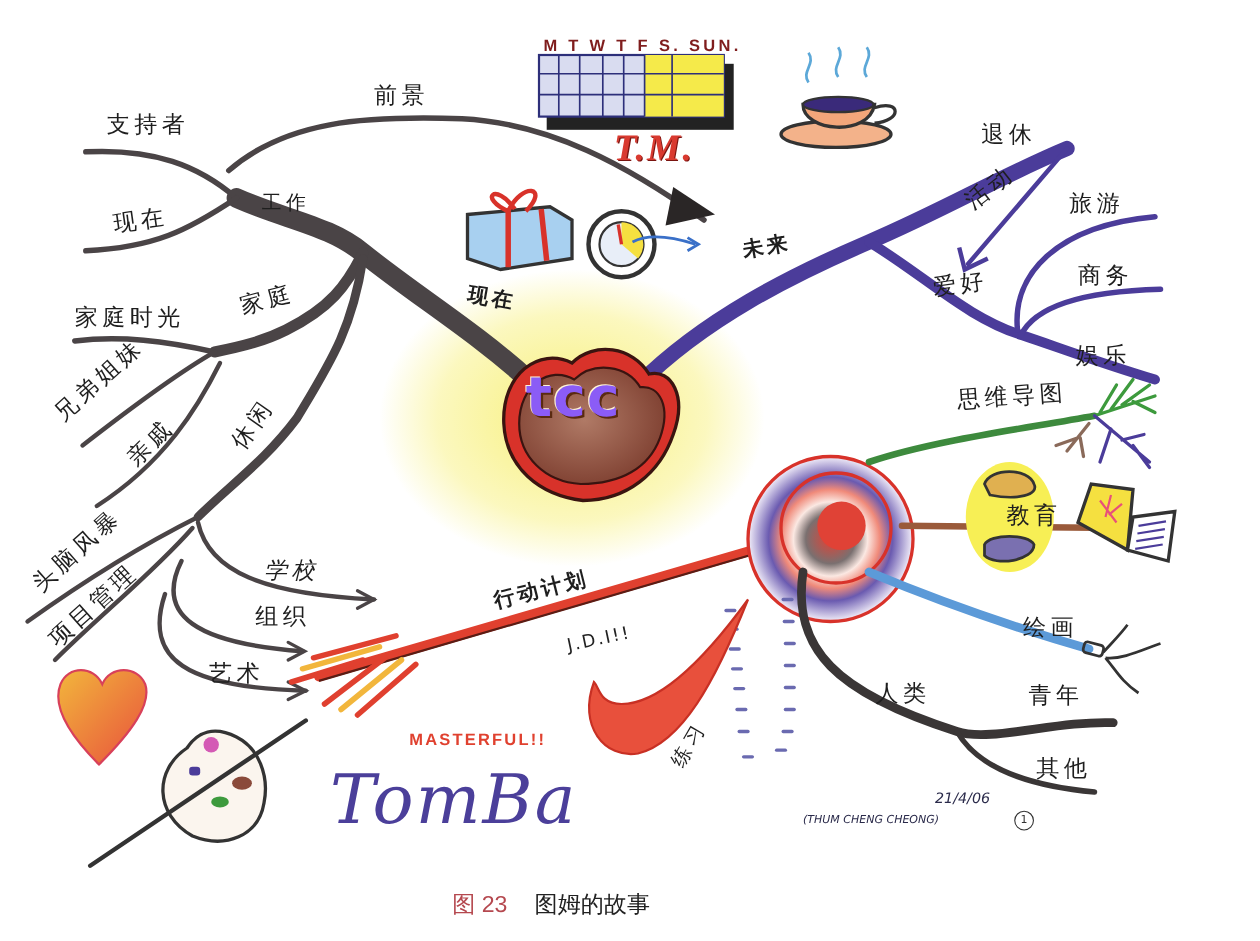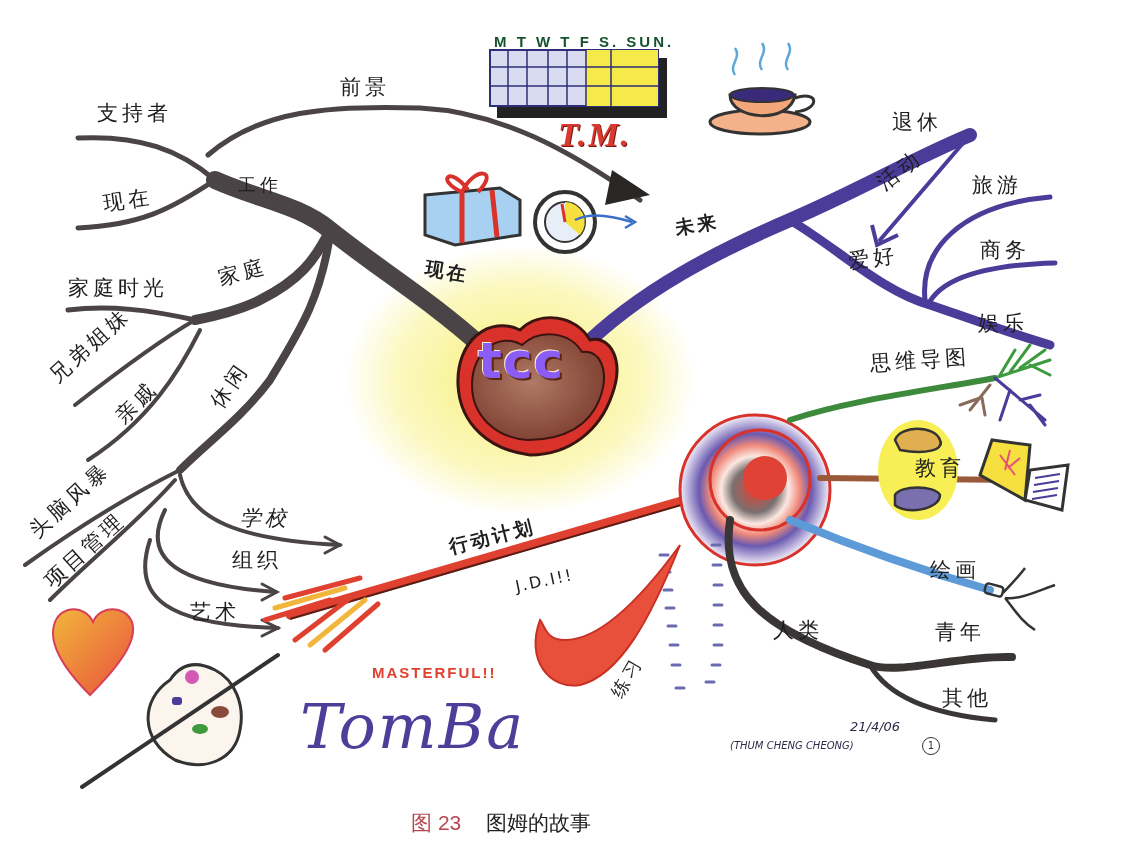--- a/index.html
+++ b/index.html
@@ -3,21 +3,21 @@
 <meta charset="utf-8">
 <style>
   html, body { margin:0; padding:0; background:#ffffff; }
   body { width:1145px; height:855px; position:relative; overflow:hidden; font-family:"DejaVu Sans", sans-serif; }
   #canvas { position:absolute; left:0; top:0; width:1145px; height:800px; }
   .lbl { position:absolute; font-family:"DejaVu Serif", serif; font-size:21px; color:#1e1e1e; letter-spacing:4px; white-space:nowrap; line-height:1; }
   .lbl.bold { font-weight:bold; font-size:19px; letter-spacing:3px; }
   .caption { position:absolute; left:0; top:812px; width:1002px; text-align:center; font-size:21px; line-height:1; }
   .caption .num { color:#b5484f; font-family:"Liberation Sans", sans-serif; margin-right:18px; }
   .caption .title { color:#222; font-family:"DejaVu Sans", sans-serif; }
-  .cal-head { position:absolute; left:494px; top:33px; font-family:"Liberation Sans", sans-serif; font-weight:bold; font-size:15px; color:#14532d; letter-spacing:3px; }
+  .cal-head { position:absolute; left:494px; top:33px; font-family:"Liberation Sans", sans-serif; font-weight:bold; font-size:15px; color:#7f1d1d; letter-spacing:3px; }
   .tm { position:absolute; left:558px; top:116px; font-family:"Liberation Serif", serif; font-weight:bold; font-style:italic; font-size:34px; color:#d93a30; text-shadow:1px 1px 0 #7a1410; letter-spacing:2px; }
   .tcc { position:absolute; left:478px; top:332px; font-family:"DejaVu Sans", sans-serif; font-weight:bold; font-size:50px; color:#8b5cf6; text-shadow:2px 2px 0 #5a2a10, -1px -1px 0 #fff3d6; letter-spacing:1px;text-align:right; }
   .masterful { position:absolute; left:372px; top:664px; font-family:"Liberation Sans", sans-serif; font-weight:bold; font-size:15px; color:#e0412f; letter-spacing:2px; }
   .sig-name { position:absolute; left:300px; top:690px; font-family:"DejaVu Serif", serif; font-style:italic; font-size:62px; color:#4b3f9a; letter-spacing:2px; }
   .sig-small { position:absolute; left:730px; top:740px; font-family:"DejaVu Sans", sans-serif; font-style:italic; font-size:10px; color:#2a2a4a; }
   .sig-date { position:absolute; left:850px; top:719px; font-family:"DejaVu Sans", sans-serif; font-style:italic; font-size:13px; color:#2a2a4a; }
   .sig-num { position:absolute; left:922px; top:737px; width:16px; height:16px; border:1.5px solid #333; border-radius:50%; font-size:10px; text-align:center; line-height:16px; color:#333; }
   .jdi { position:absolute; left:515px; top:571px; font-family:"DejaVu Sans", sans-serif; font-size:16px; color:#222; transform:rotate(-12deg); letter-spacing:2px; }
 </style>
 </head>
@@ -247,21 +247,21 @@
   <span class="lbl" style="left:972px;top:175px;">旅游</span>
   <span class="lbl" style="left:980px;top:240px;">商务</span>
   <span class="lbl" style="left:978px;top:313px;">娱乐</span>
 
   
   <span class="lbl bold" style="left:448px;top:527px;transform:rotate(-14deg);">行动计划</span>
   <span class="jdi">J.D.I!!</span>
   <span class="lbl" style="left:870px;top:350px;transform:rotate(-4deg);">思维导图</span>
   <span class="lbl" style="left:915px;top:458px;">教育</span>
   <span class="lbl" style="left:930px;top:560px;">绘画</span>
-  <span class="lbl" style="left:773px;top:620px;">人类</span>
+  <span class="lbl" style="left:796px;top:620px;">人类</span>
   <span class="lbl" style="left:935px;top:622px;text-align:right;">青年</span>
   <span class="lbl" style="left:942px;top:688px;">其他</span>
   <span class="lbl" style="left:605px;top:668px;transform:rotate(-60deg);font-size:18px;">练习</span>
 
   
   <span class="cal-head">M T W T F S. SUN.</span>
   <span class="tm">T.M.</span>
   <span class="tcc">tcc</span>
   <span class="masterful">MASTERFUL!!</span>
   <span class="sig-name">TomBa</span>

